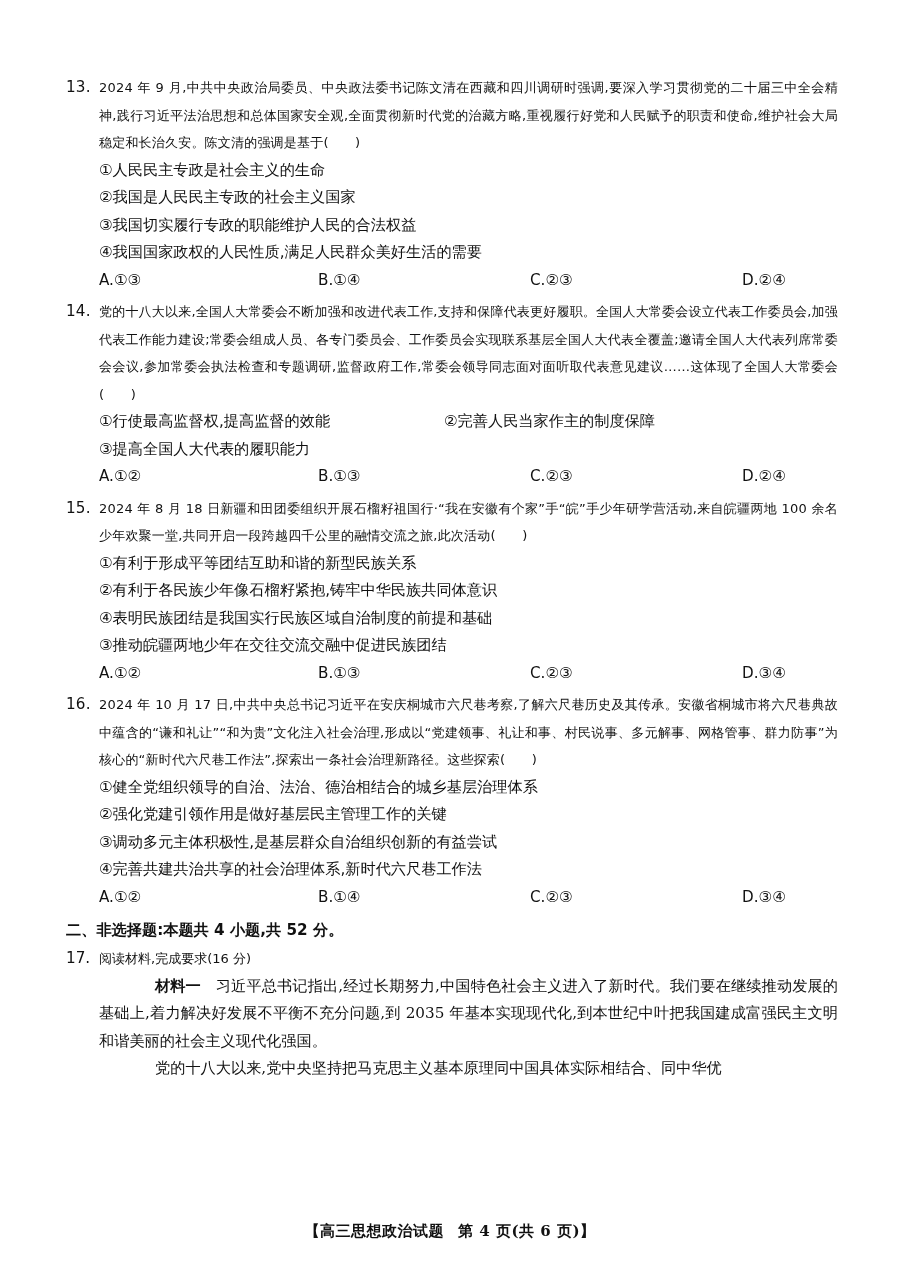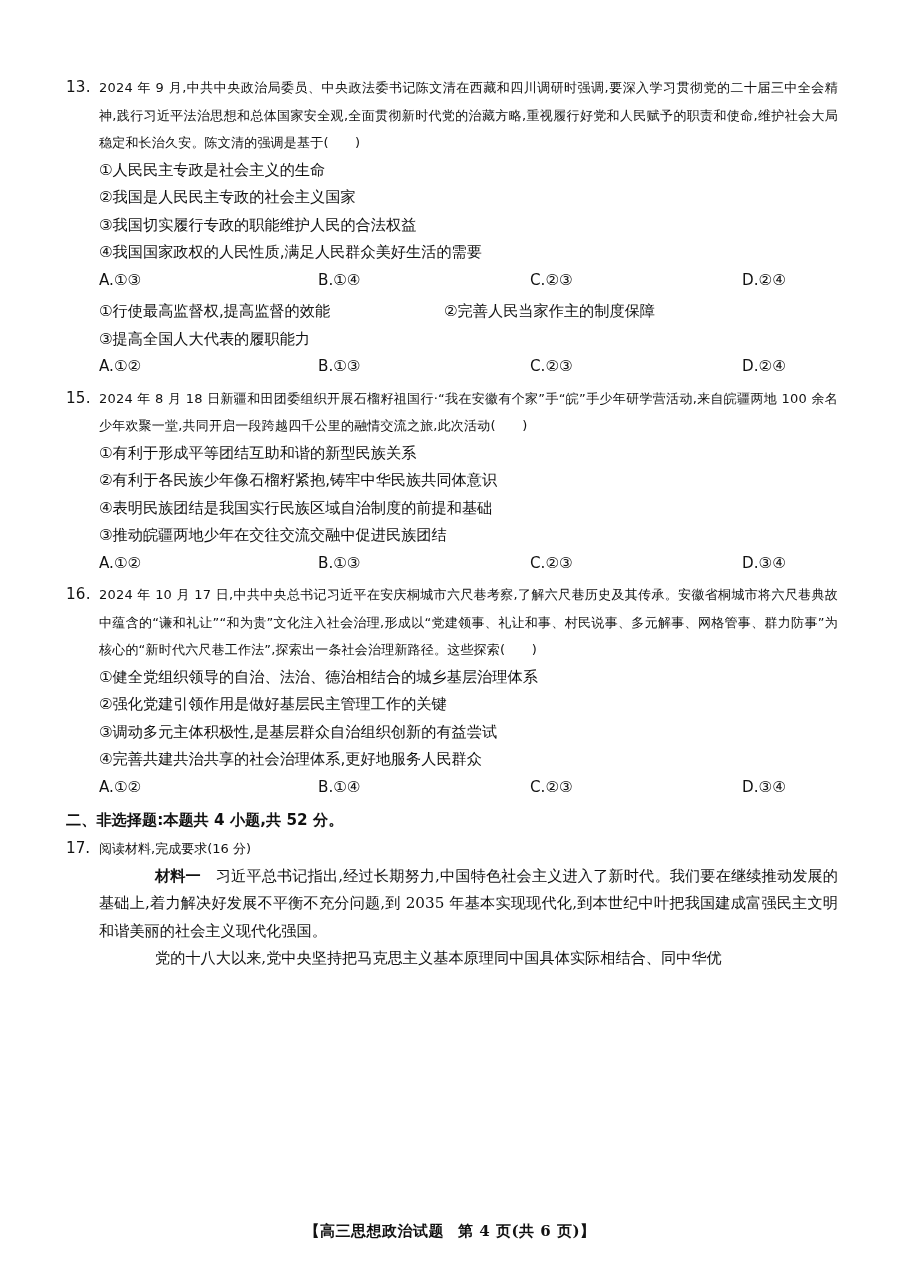--- a/index.html
+++ b/index.html
@@ -138,20 +138,24 @@
       <div class="indent">④我国国家政权的人民性质,满足人民群众美好生活的需要</div>
       <div class="choices">
         <span class="ch-a">A.①③</span>
         <span class="ch-b">B.①④</span>
         <span class="ch-c">C.②③</span>
         <span class="ch-d">D.②④</span>
       </div>
     </div>
 
     <div class="q">
+      <div class="qline">
+        <div class="qnum">14.</div>
+        <div class="qbody">党的十八大以来,全国人大常委会不断加强和改进代表工作,支持和保障代表更好履职。全国人大常委会设立代表工作委员会,加强代表工作能力建设;常委会组成人员、各专门委员会、工作委员会实现联系基层全国人大代表全覆盖;邀请全国人大代表列席常委会会议,参加常委会执法检查和专题调研,监督政府工作,常委会领导同志面对面听取代表意见建议……这体现了全国人大常委会(　　)</div>
+      </div>
       <div class="opt2col">
         <div class="c1">①行使最高监督权,提高监督的效能</div>
         <div class="c2">②完善人民当家作主的制度保障</div>
       </div>
       <div class="opt2col">
         <div class="c1">③提高全国人大代表的履职能力</div>
       </div>
       <div class="choices">
         <span class="ch-a">A.①②</span>
         <span class="ch-b">B.①③</span>
@@ -178,21 +182,21 @@
     </div>
 
     <div class="q">
       <div class="qline">
         <div class="qnum">16.</div>
         <div class="qbody">2024 年 10 月 17 日,中共中央总书记习近平在安庆桐城市六尺巷考察,了解六尺巷历史及其传承。安徽省桐城市将六尺巷典故中蕴含的“谦和礼让”“和为贵”文化注入社会治理,形成以“党建领事、礼让和事、村民说事、多元解事、网格管事、群力防事”为核心的“新时代六尺巷工作法”,探索出一条社会治理新路径。这些探索(　　)</div>
       </div>
       <div class="indent">①健全党组织领导的自治、法治、德治相结合的城乡基层治理体系</div>
       <div class="indent">②强化党建引领作用是做好基层民主管理工作的关键</div>
       <div class="indent">③调动多元主体积极性,是基层群众自治组织创新的有益尝试</div>
-      <div class="indent">④完善共建共治共享的社会治理体系,更好地服务人民群众</div>
+      <div class="indent">④完善共建共治共享的社会治理体系,新时代六尺巷工作法</div>
       <div class="choices">
         <span class="ch-a">A.①②</span>
         <span class="ch-b">B.①④</span>
         <span class="ch-c">C.②③</span>
         <span class="ch-d">D.③④</span>
       </div>
     </div>
 
     <div class="section-head">二、非选择题:本题共 4 小题,共 52 分。</div>
 

